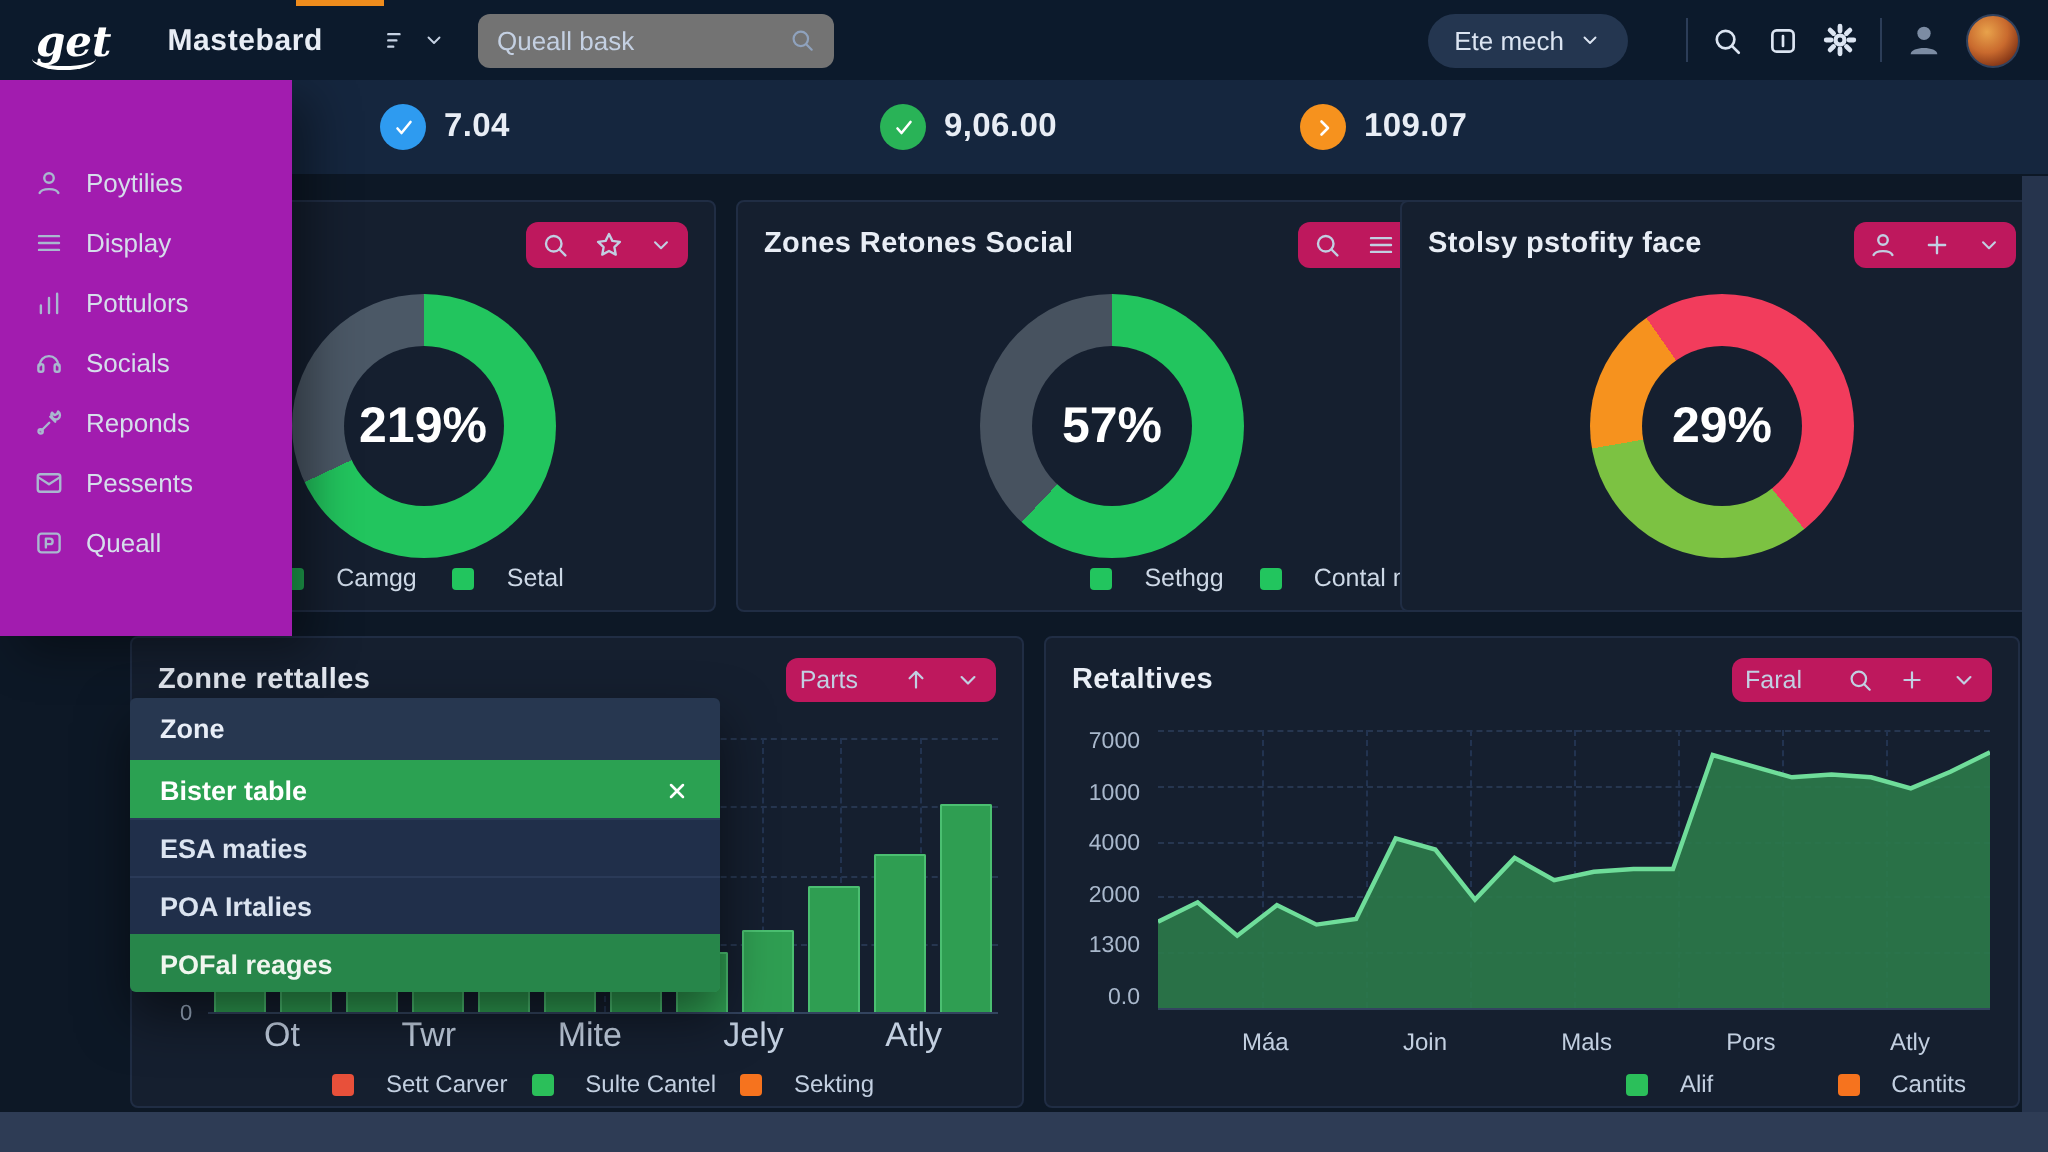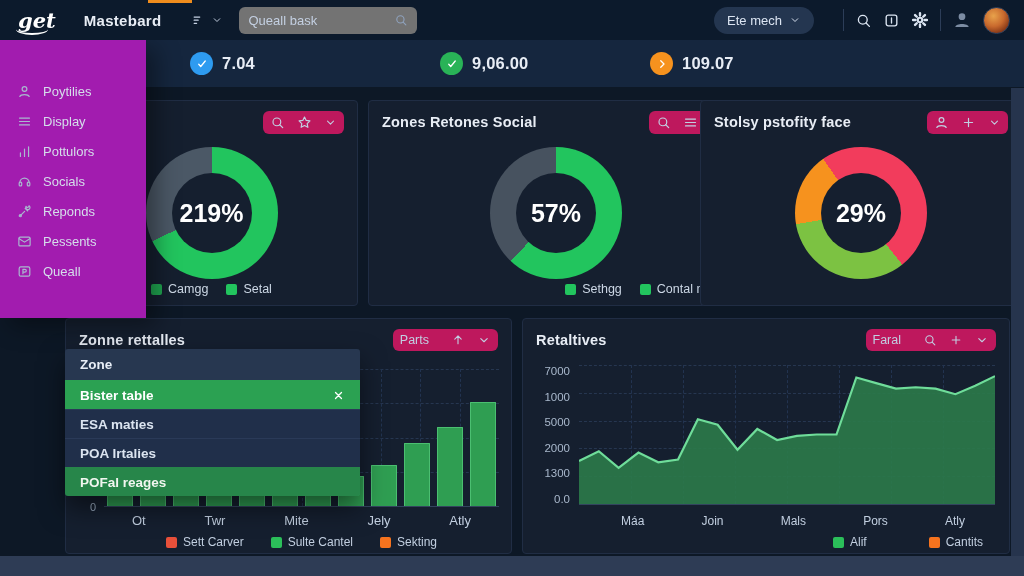--- a/index.html
+++ b/index.html
@@ -66,31 +66,31 @@
 
   
   .donut-wrap { position:absolute; top:46px; left:0; right:0; display:flex; justify-content:center; }
   .donut { width:132px; height:132px; border-radius:50%; position:relative; }
   .donut-hole { position:absolute; inset:26px; border-radius:50%; background:#151f2f;
                 display:flex; align-items:center; justify-content:center;
                 font-size:25px; font-weight:700; color:#fff; }
   .legend-row { position:absolute; bottom:9px; left:0; right:0; display:flex; gap:18px;
                 font-size:12.5px; color:#cdd8e6; justify-content:center; align-items:center; }
   .legend-row.right { justify-content:flex-end; padding-right:16px; }
-  .legend-item { display:flex; align-items:center; gap:6px; }
+  .legend-item { display:flex; align-items:center; gap:16px; }
   .legend-swatch { width:11px; height:11px; border-radius:2px; }
 
   
   .bar-plot { position:absolute; left:38px; right:12px; top:50px; bottom:46px;
               border-bottom:1px solid #33445f; }
   .bars { position:absolute; inset:0; display:flex; align-items:flex-end; gap:7px; padding:0 3px; }
   .bar { flex:1; background:#2f9e52; border:1px solid #4bbf71; border-bottom:0; border-radius:1px 1px 0 0; }
   .zero-label { position:absolute; left:24px; bottom:40px; font-size:11px; color:#9fb0c6; }
   .x-row { position:absolute; left:38px; right:12px; bottom:25px; display:flex;
-           justify-content:space-between; padding:0 28px; font-size:13px; color:#c2cfe0; }
+           justify-content:space-between; padding:0 28px; font-size:17px; color:#c2cfe0; }
   .chart-legend { position:absolute; left:38px; right:12px; bottom:4px; display:flex;
                   justify-content:space-between; padding:0 62px; font-size:12px; color:#c2cfe0; }
   .grid-h { position:absolute; left:0; right:0; border-top:1px dashed #263650; }
   .grid-v { position:absolute; top:0; bottom:0; border-left:1px dashed #223350; }
 
   
   .area-wrap { position:absolute; left:12px; right:14px; top:46px; bottom:48px; display:flex; }
   .y-col { width:44px; display:flex; flex-direction:column; justify-content:space-between;
            align-items:flex-end; padding-right:9px; font-size:11.5px; color:#a9b8cc; }
   .area-plot { flex:1; position:relative; border-bottom:1px solid #33445f; }
@@ -460,21 +460,21 @@
           <svg class="ic" style="width:14px;height:14px" viewBox="0 0 24 24" fill="none" stroke="currentColor" stroke-width="1.9" stroke-linecap="round" stroke-linejoin="round">
             <path d="M6.5 9.5l5.5 5.5 5.5-5.5"></path>
           </svg>
         </span>
     </div>
   </div>
   <div class="area-wrap">
     <div class="y-col" id="area-ylabels">
         <span>7000</span>
         <span>1000</span>
-        <span>5000</span>
+        <span>4000</span>
         <span>2000</span>
         <span>1300</span>
         <span>0.0</span>
       </div>
     <div class="area-plot" id="area-plot">
         <div class="grid-h" style="top: 0%;"></div>
         <div class="grid-h" style="top: 20%;"></div>
         <div class="grid-h" style="top: 40%;"></div>
         <div class="grid-h" style="top: 60%;"></div>
         <div class="grid-h" style="top: 80%;"></div>

